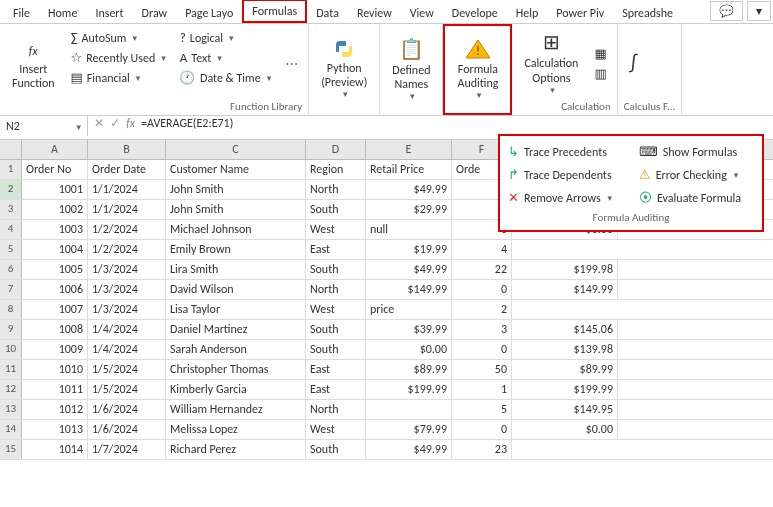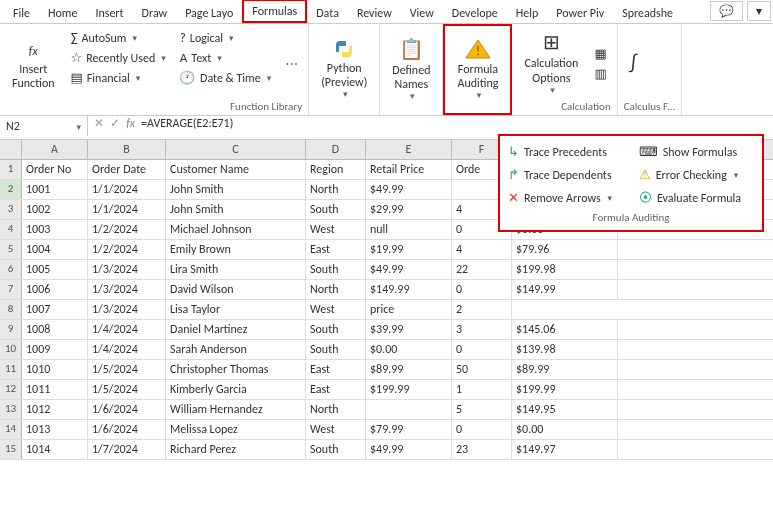--- a/index.html
+++ b/index.html
@@ -26,21 +26,21 @@
 .fx-ic{color:#888;font-style:italic}
 .col-headers{display:flex;background:#e8e8e8;border-bottom:1px solid #bbb;height:20px}
 .rh{width:22px;border-right:1px solid #bbb;background:#e8e8e8}
 .ch{border-right:1px solid #bbb;text-align:center;padding-top:2px;color:#555}
 .grid{position:relative}
 .row{display:flex;height:20px;border-bottom:1px solid #ddd}
 .rowhead{width:22px;background:#e8e8e8;border-right:1px solid #bbb;text-align:center;padding-top:2px;color:#555;font-size:11px}
 .cell{border-right:1px solid #ddd;padding:2px 4px;overflow:hidden;white-space:nowrap}
 .hdr-row .cell{font-weight:400}
 .rsel{background:#d4e6d4}
-.num{}
+.num{text-align:right}
 .wA{width:66px}.wB{width:78px}.wC{width:140px}.wD{width:60px}.wE{width:86px}.wF{width:60px}.wG{width:106px}
 .popup{position:absolute;top:134px;left:498px;width:266px;border:2px solid #d00;background:#fff;padding:6px;z-index:10}
 .popup-grid{display:grid;grid-template-columns:1fr 1fr;gap:4px 12px}
 .popup-item{display:flex;align-items:center;gap:5px;padding:2px;cursor:pointer;white-space:nowrap}
 .popup-item .ic{font-size:13px}
 .popup-label{text-align:center;color:#666;font-size:11px;margin-top:4px}
 svg{display:block}
 </style>
 </head>
 <body>
@@ -257,21 +257,20 @@
       <div class="cell wG num">$0.00</div>
     </div>
     <div class="row">
       <div class="rowhead">5</div>
       <div class="cell wA num">1004</div>
       <div class="cell wB">1/2/2024</div>
       <div class="cell wC">Emily Brown</div>
       <div class="cell wD">East</div>
       <div class="cell wE num">$19.99</div>
       <div class="cell wF num">4</div>
-      <div class="cell wG num">$79.96</div>
     </div>
     <div class="row">
       <div class="rowhead">6</div>
       <div class="cell wA num">1005</div>
       <div class="cell wB">1/3/2024</div>
       <div class="cell wC">Lira Smith</div>
       <div class="cell wD">South</div>
       <div class="cell wE num">$49.99</div>
       <div class="cell wF num">22</div>
       <div class="cell wG num">$199.98</div>
@@ -356,21 +355,20 @@
       <div class="cell wG num">$0.00</div>
     </div>
     <div class="row">
       <div class="rowhead">15</div>
       <div class="cell wA num">1014</div>
       <div class="cell wB">1/7/2024</div>
       <div class="cell wC">Richard Perez</div>
       <div class="cell wD">South</div>
       <div class="cell wE num">$49.99</div>
       <div class="cell wF num">23</div>
-      <div class="cell wG num">$149.97</div>
     </div>
   </div>
 
 <div class="popup">
   <div class="popup-grid">
     <div class="popup-item">
         <span class="ic" style="color:#2a7">↳</span>
         <span>Trace Precedents</span>
       </div>
     <div class="popup-item">

